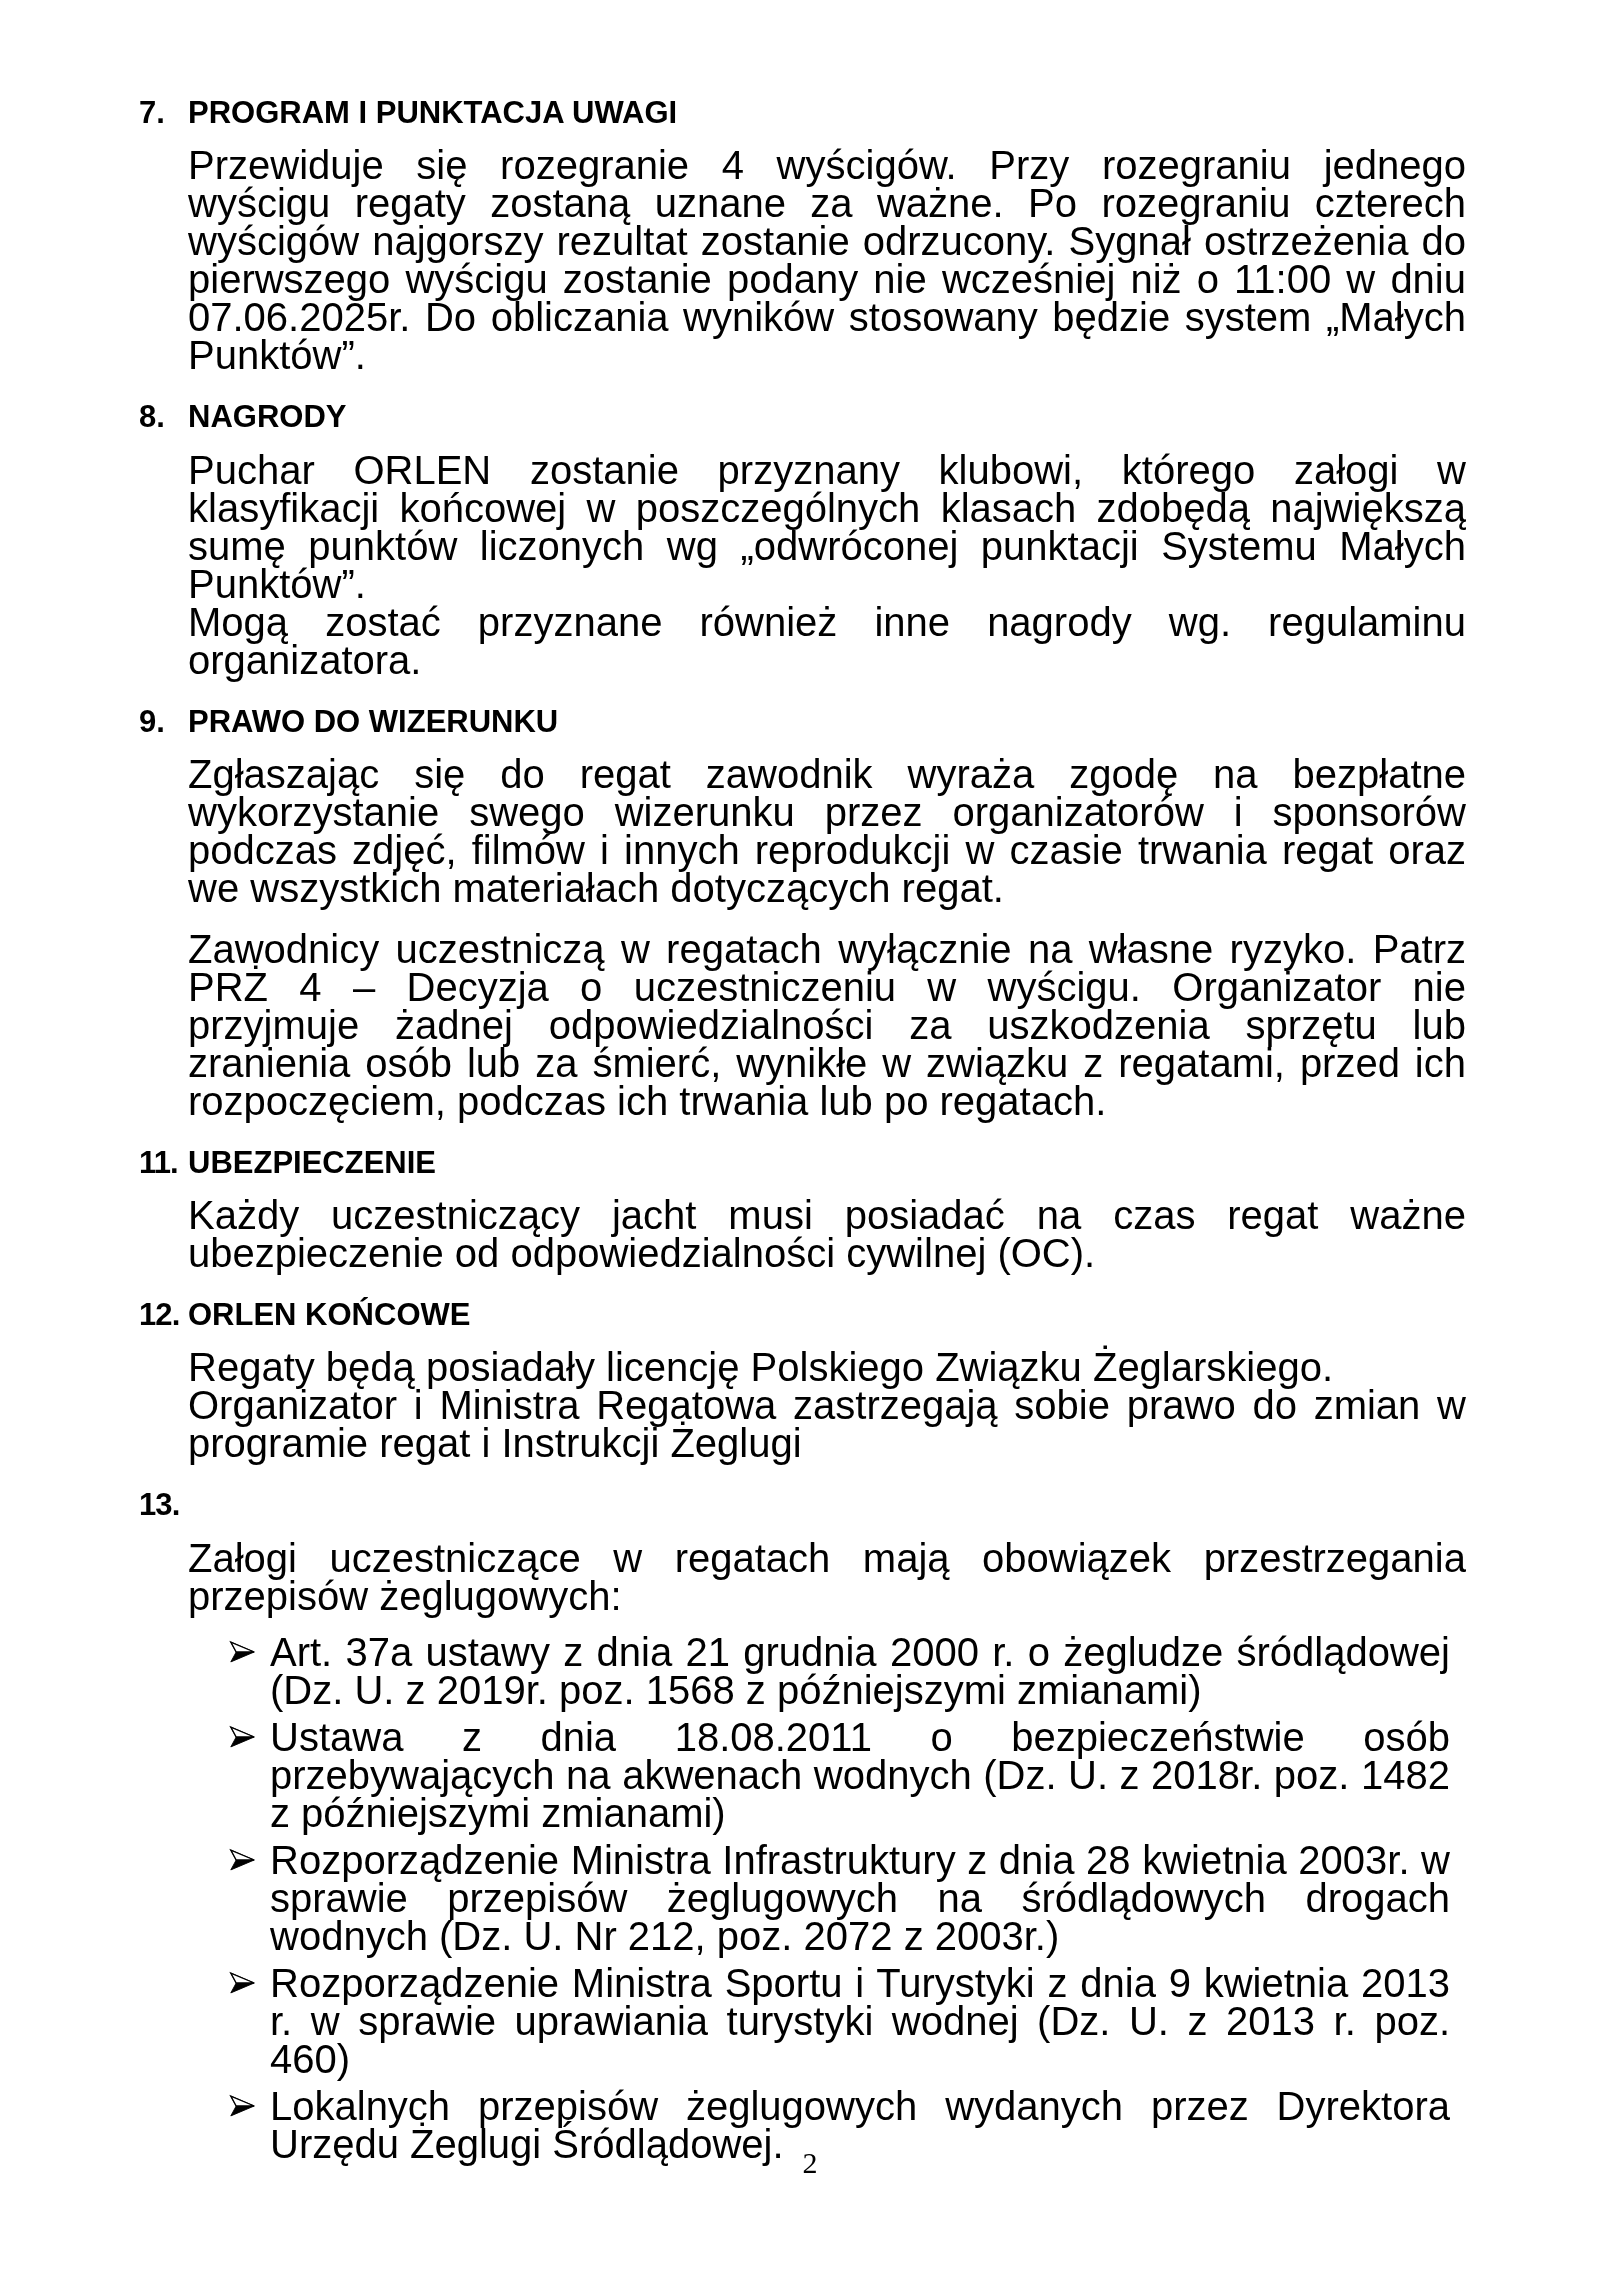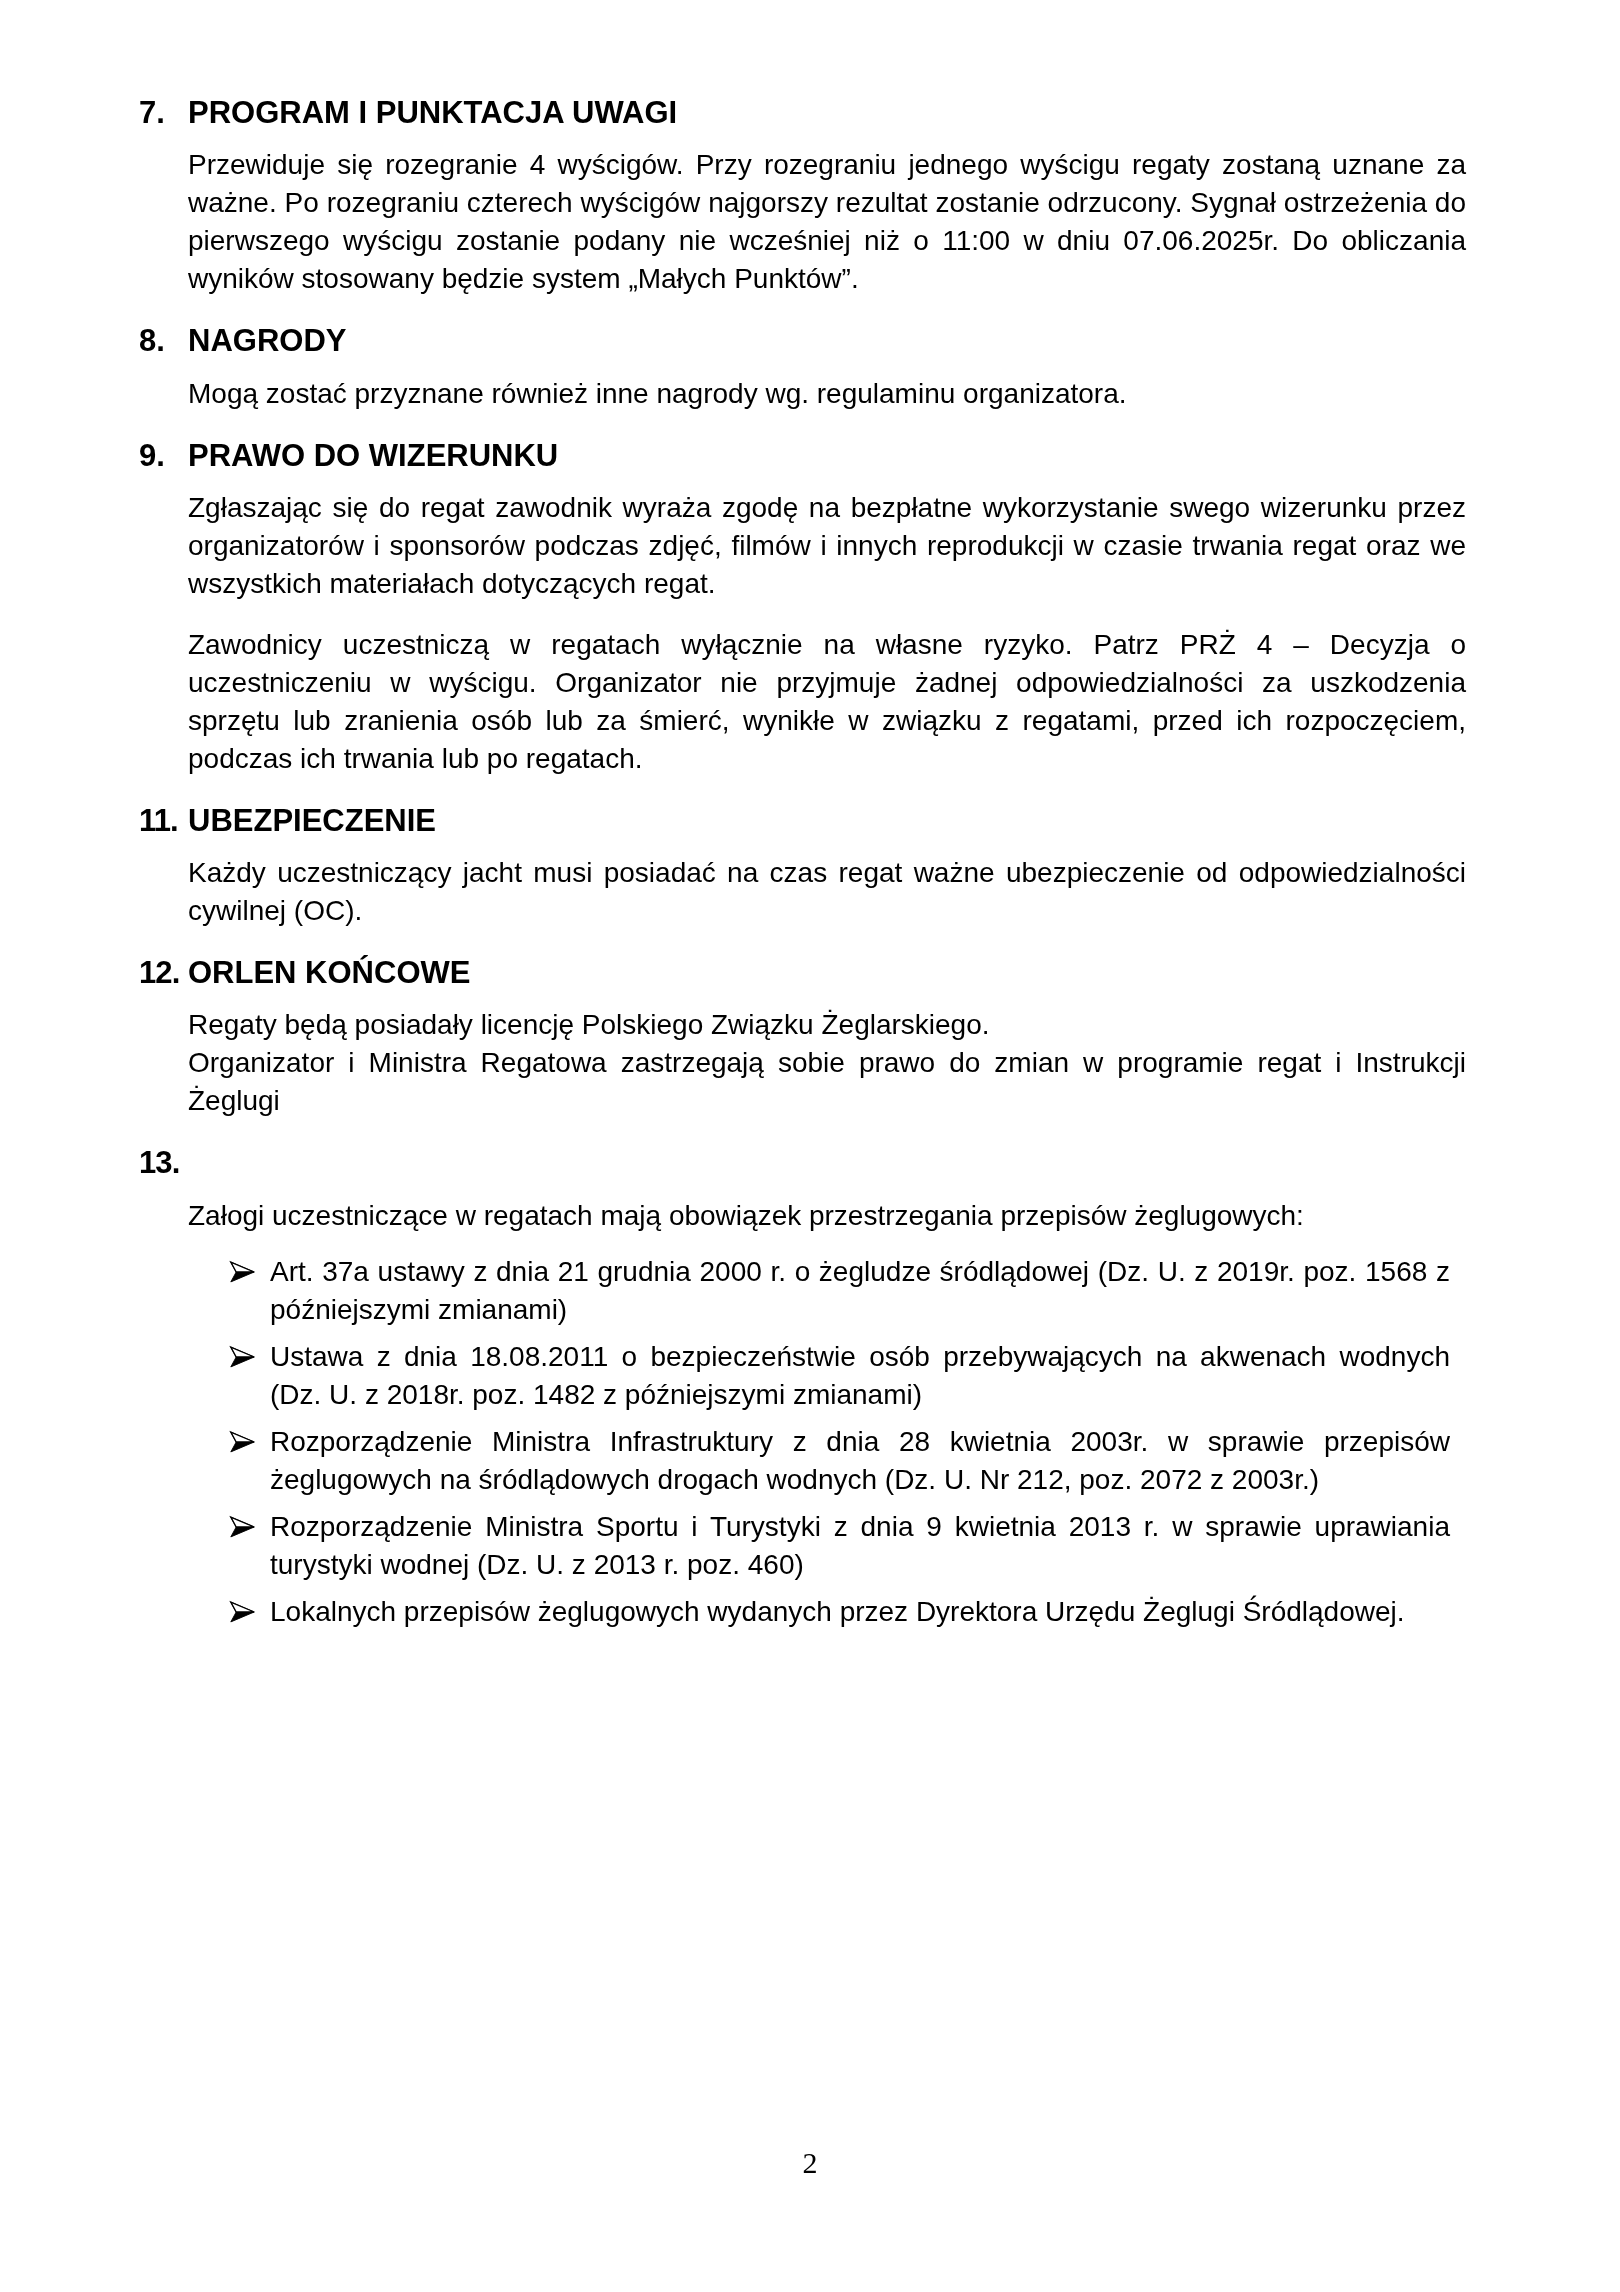--- a/index.html
+++ b/index.html
@@ -4,21 +4,21 @@
 <style>
   html, body { margin: 0; padding: 0; background: #ffffff; }
   body { width: 1620px; height: 2293px; position: relative; overflow: hidden;
          font-family: "Liberation Sans", sans-serif; color: #000; }
   .page { position: absolute; left: 0; top: 0; width: 1620px; height: 2293px; }
   .content { position: absolute; left: 139px; top: 93px; width: 1327px; }
   .section { margin: 0 0 23px 0; }
   .heading { display: flex; font-weight: bold; font-size: 31px; line-height: 39px; margin-bottom: 14.3px; }
   .heading .num { width: 49px; flex: none; }
   .heading .num.wide { width: 49px; letter-spacing: -0.9px; }
-  .body { margin-left: 49px; font-size: 28px; line-height: 38px; text-align: justify; }
+  .body { margin-left: 49px; font-size: 40px; line-height: 38px; text-align: justify; }
   .body p { margin: 0; }
   .bullets { list-style: none; margin: 18px 16px 0 0; padding: 0; }
   .bullets li { position: relative; padding-left: 82px; margin-bottom: 9px; text-align: justify; }
   .bullets .arrow { position: absolute; left: 41px; top: 0; width: 27px; height: 38px; }
   .page-number { position: absolute; left: 0; width: 1620px; top: 2146px; text-align: center;
                  font-family: "Liberation Serif", serif; font-size: 30px; }
 </style>
 </head>
 <body>
 
@@ -34,20 +34,21 @@
         <p>Przewiduje się rozegranie 4 wyścigów. Przy rozegraniu jednego wyścigu regaty zostaną uznane za ważne. Po rozegraniu czterech wyścigów najgorszy rezultat zostanie odrzucony. Sygnał ostrzeżenia do pierwszego wyścigu zostanie podany nie wcześniej niż o 11:00 w dniu 07.06.2025r. Do obliczania wyników stosowany będzie system „Małych Punktów”.</p>
       </div>
     </div>
 
     <div class="section">
       <div class="heading">
         <span class="num">8.</span>
         <span>NAGRODY</span>
       </div>
       <div class="body">
+        <p>Puchar ORLEN zostanie przyznany klubowi, którego załogi w klasyfikacji końcowej w poszczególnych klasach zdobędą największą sumę punktów liczonych wg „odwróconej punktacji Systemu Małych Punktów”.</p>
         <p>Mogą zostać przyznane również inne nagrody wg. regulaminu organizatora.</p>
       </div>
     </div>
 
     <div class="section">
       <div class="heading">
         <span class="num">9.</span>
         <span>PRAWO DO WIZERUNKU</span>
       </div>
       <div class="body">

